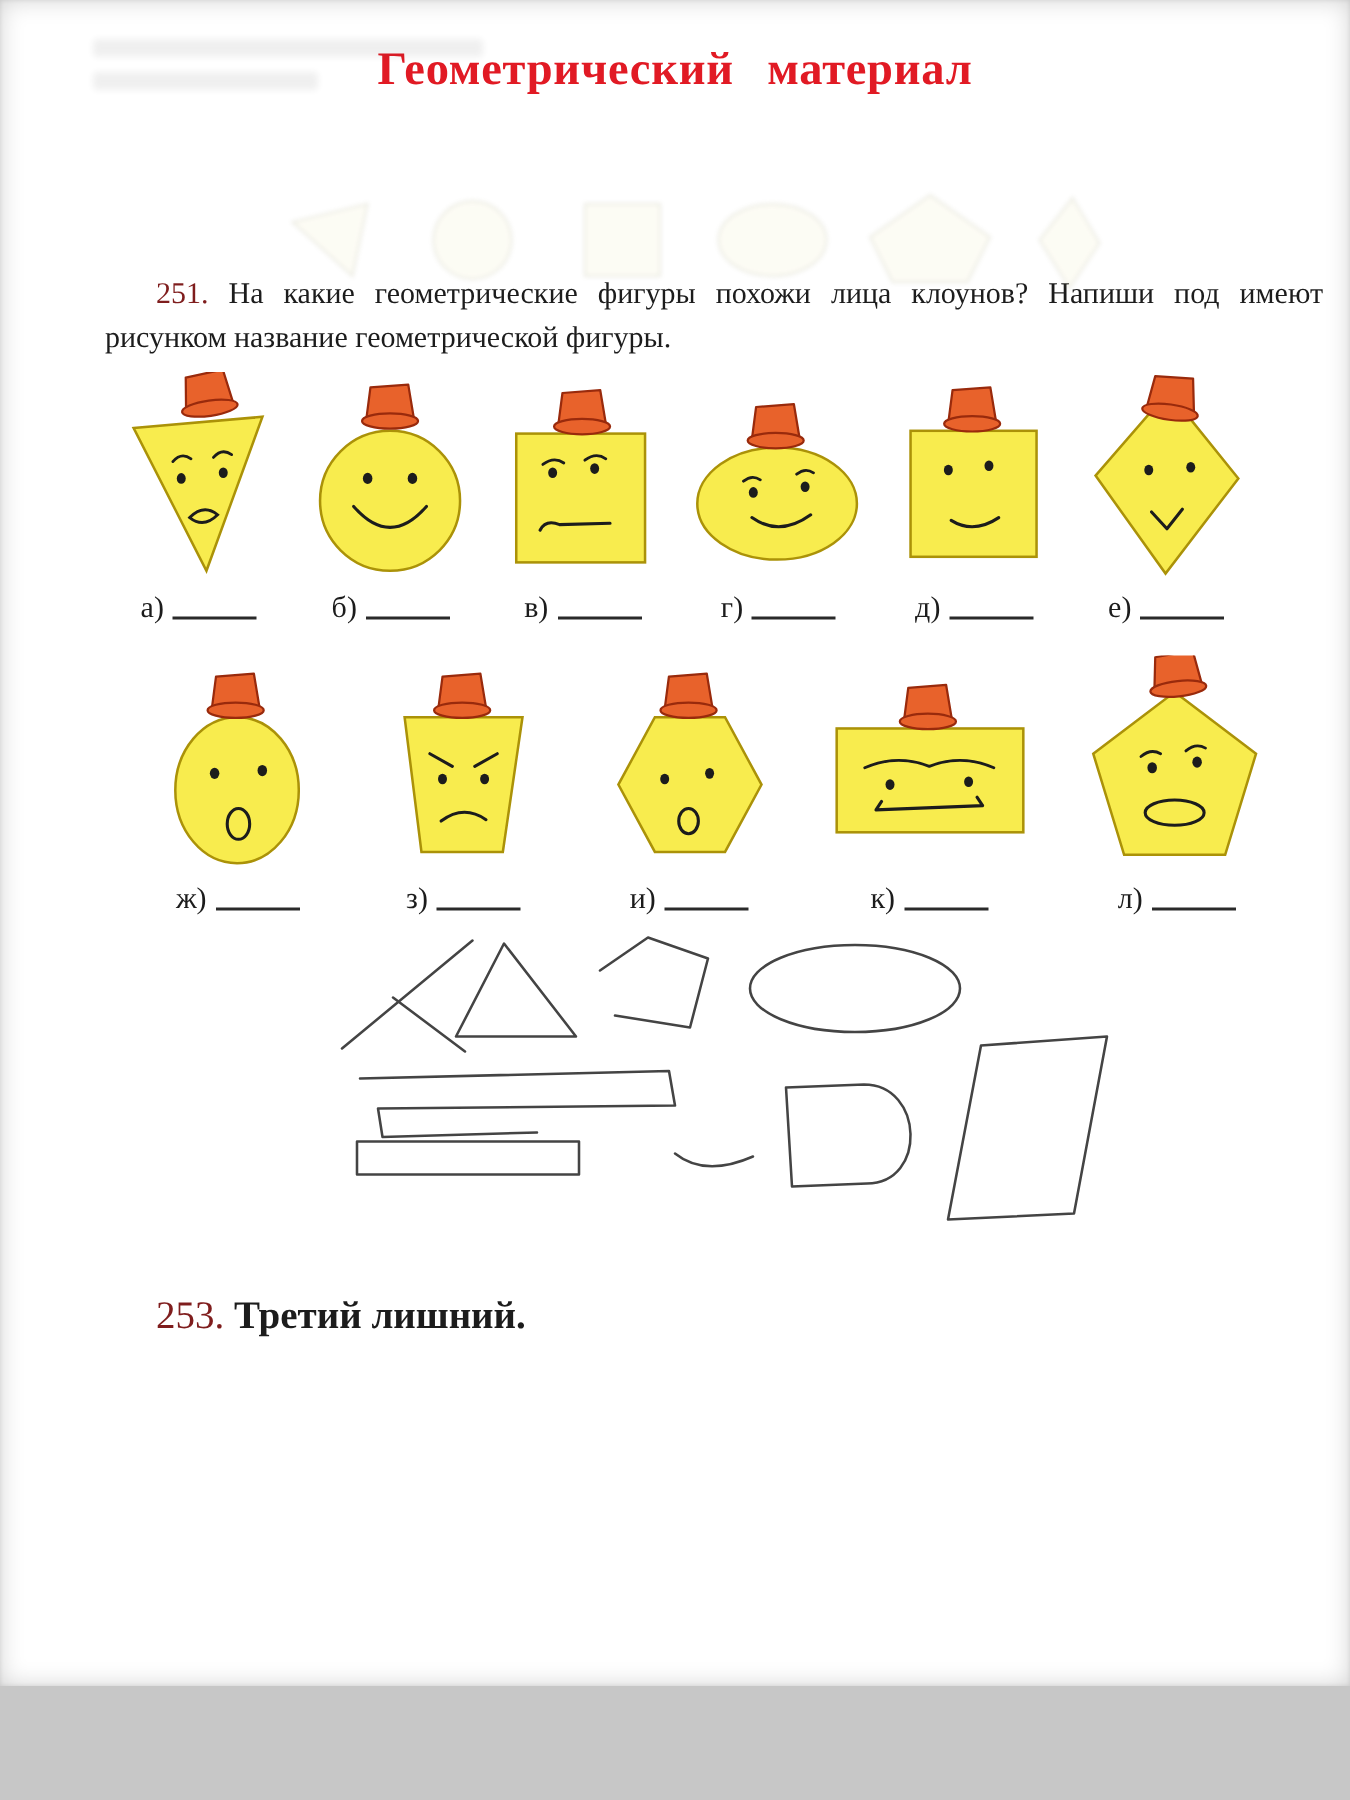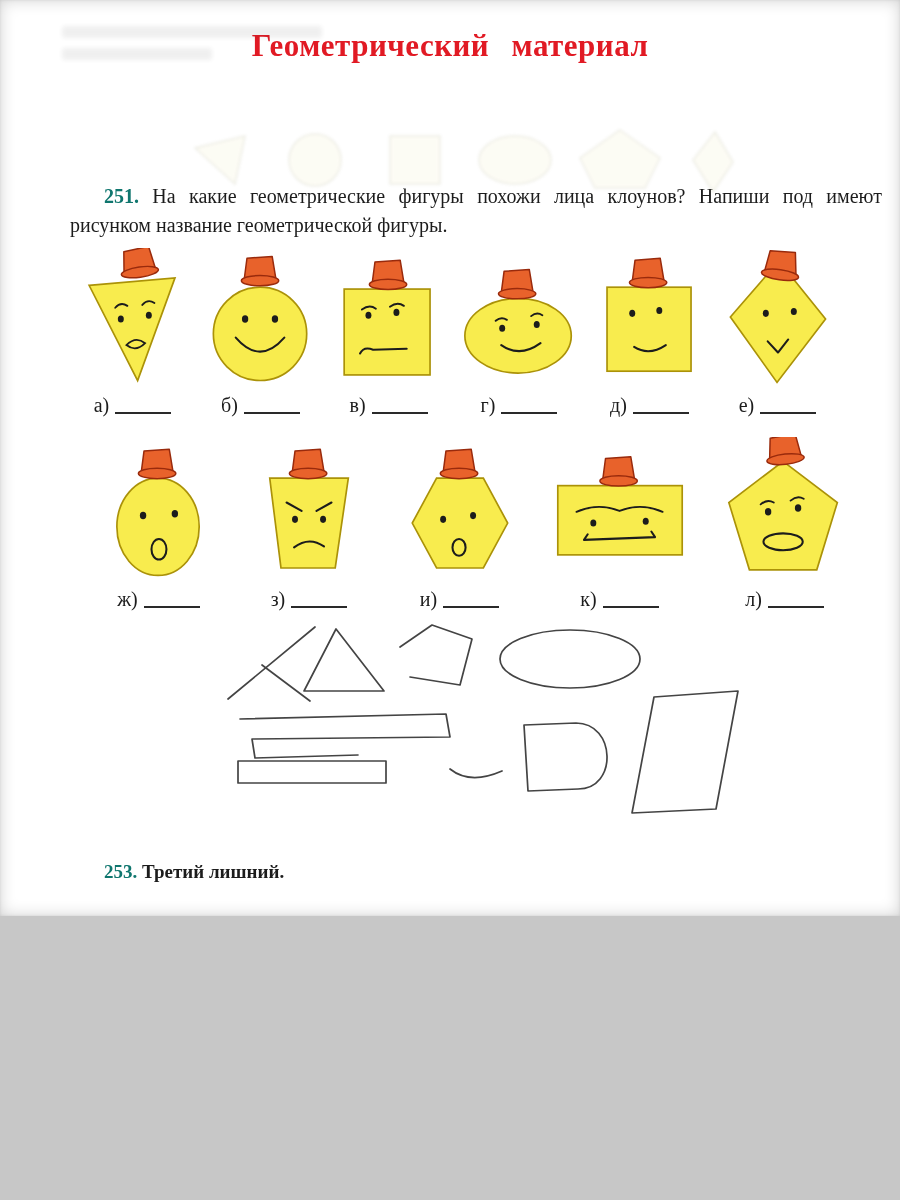--- a/index.html
+++ b/index.html
@@ -4,21 +4,21 @@
 <style>
   html,body { margin:0; padding:0; }
   body {
     width:900px; height:1200px;
     background:#c7c7c7;
     font-family:"Liberation Serif", serif;
     color:#1c1c1c;
   }
   .page {
     position:relative;
-    width:900px; height:916px;
+    width:900px; height:1124px;
     background:#ffffff;
     overflow:hidden;
     box-shadow: inset 0 0 16px rgba(0,0,0,0.18), inset 0 0 3px rgba(0,0,0,0.10);
   }
   .title {
     margin:0; padding-top:28px;
     text-align:center;
     font-size:31px; font-weight:bold;
     word-spacing:14px; letter-spacing:0.5px;
     color:#e11a24;
@@ -33,23 +33,23 @@
     opacity:0.07; filter:blur(2px); pointer-events:none;
   }
   .ghost-text div { background:#333; height:12px; margin-bottom:10px; border-radius:3px; }
   .ex {
     margin:0; padding:0 18px 0 70px;
     font-size:20px; line-height:1.45;
     text-align:justify; text-indent:34px;
   }
   .ex-251 { margin-top:118px; }
   .ex-252 { margin-top:44px; }
-  .ex-253-head { margin-top:32px; font-weight:bold; font-size:19px; }
+  .ex-253-head { margin-top:32px; font-weight:bold; font-size:26px; }
   .ex-253-body { margin-top:14px; line-height:1.42; }
-  .num { color:#0f766e; font-weight:bold; }
+  .num { color:#7f1d1d; font-weight:normal; }
   .clown-row {
     display:flex; justify-content:space-between; align-items:flex-end;
     padding:0 64px 0 74px;
   }
   .row-1 { margin-top:8px; }
   .row-2 { margin-top:20px; padding:0 52px 0 100px; }
   .clown-cell { display:flex; flex-direction:column; align-items:center; }
   .answer { margin-top:6px; font-size:20px; white-space:nowrap; }
   .blank {
     display:inline-block; width:56px; height:12px;

